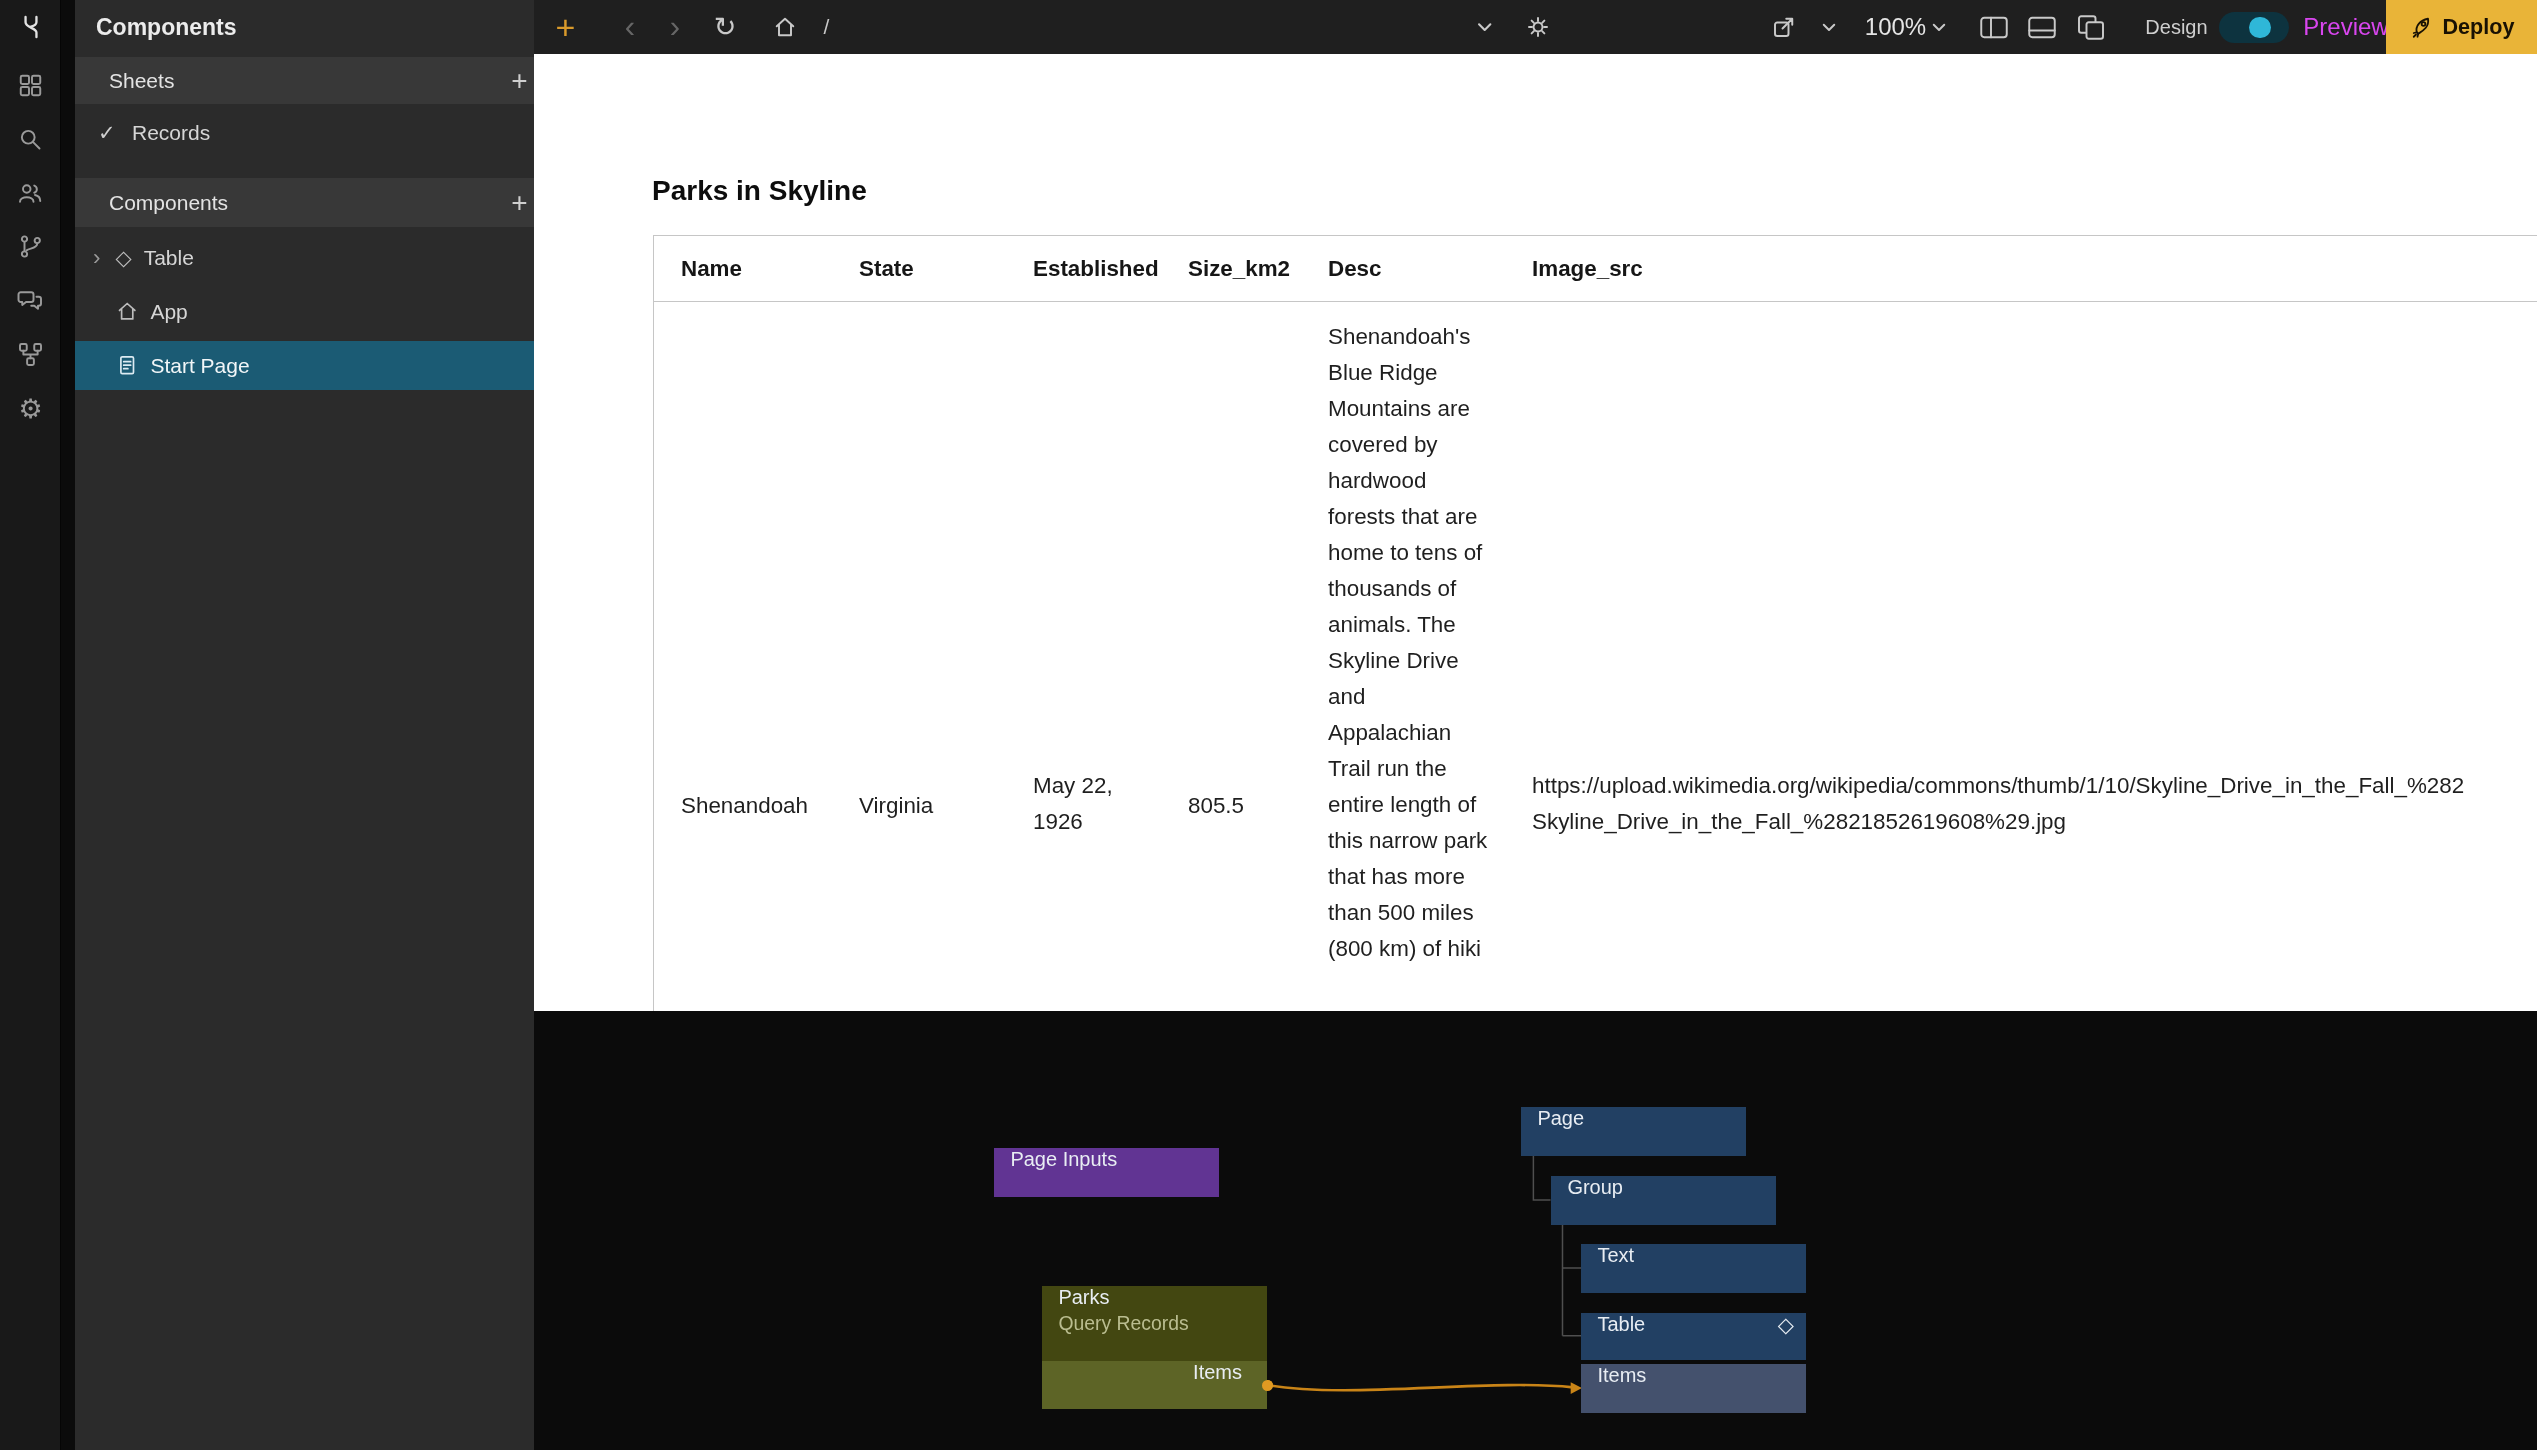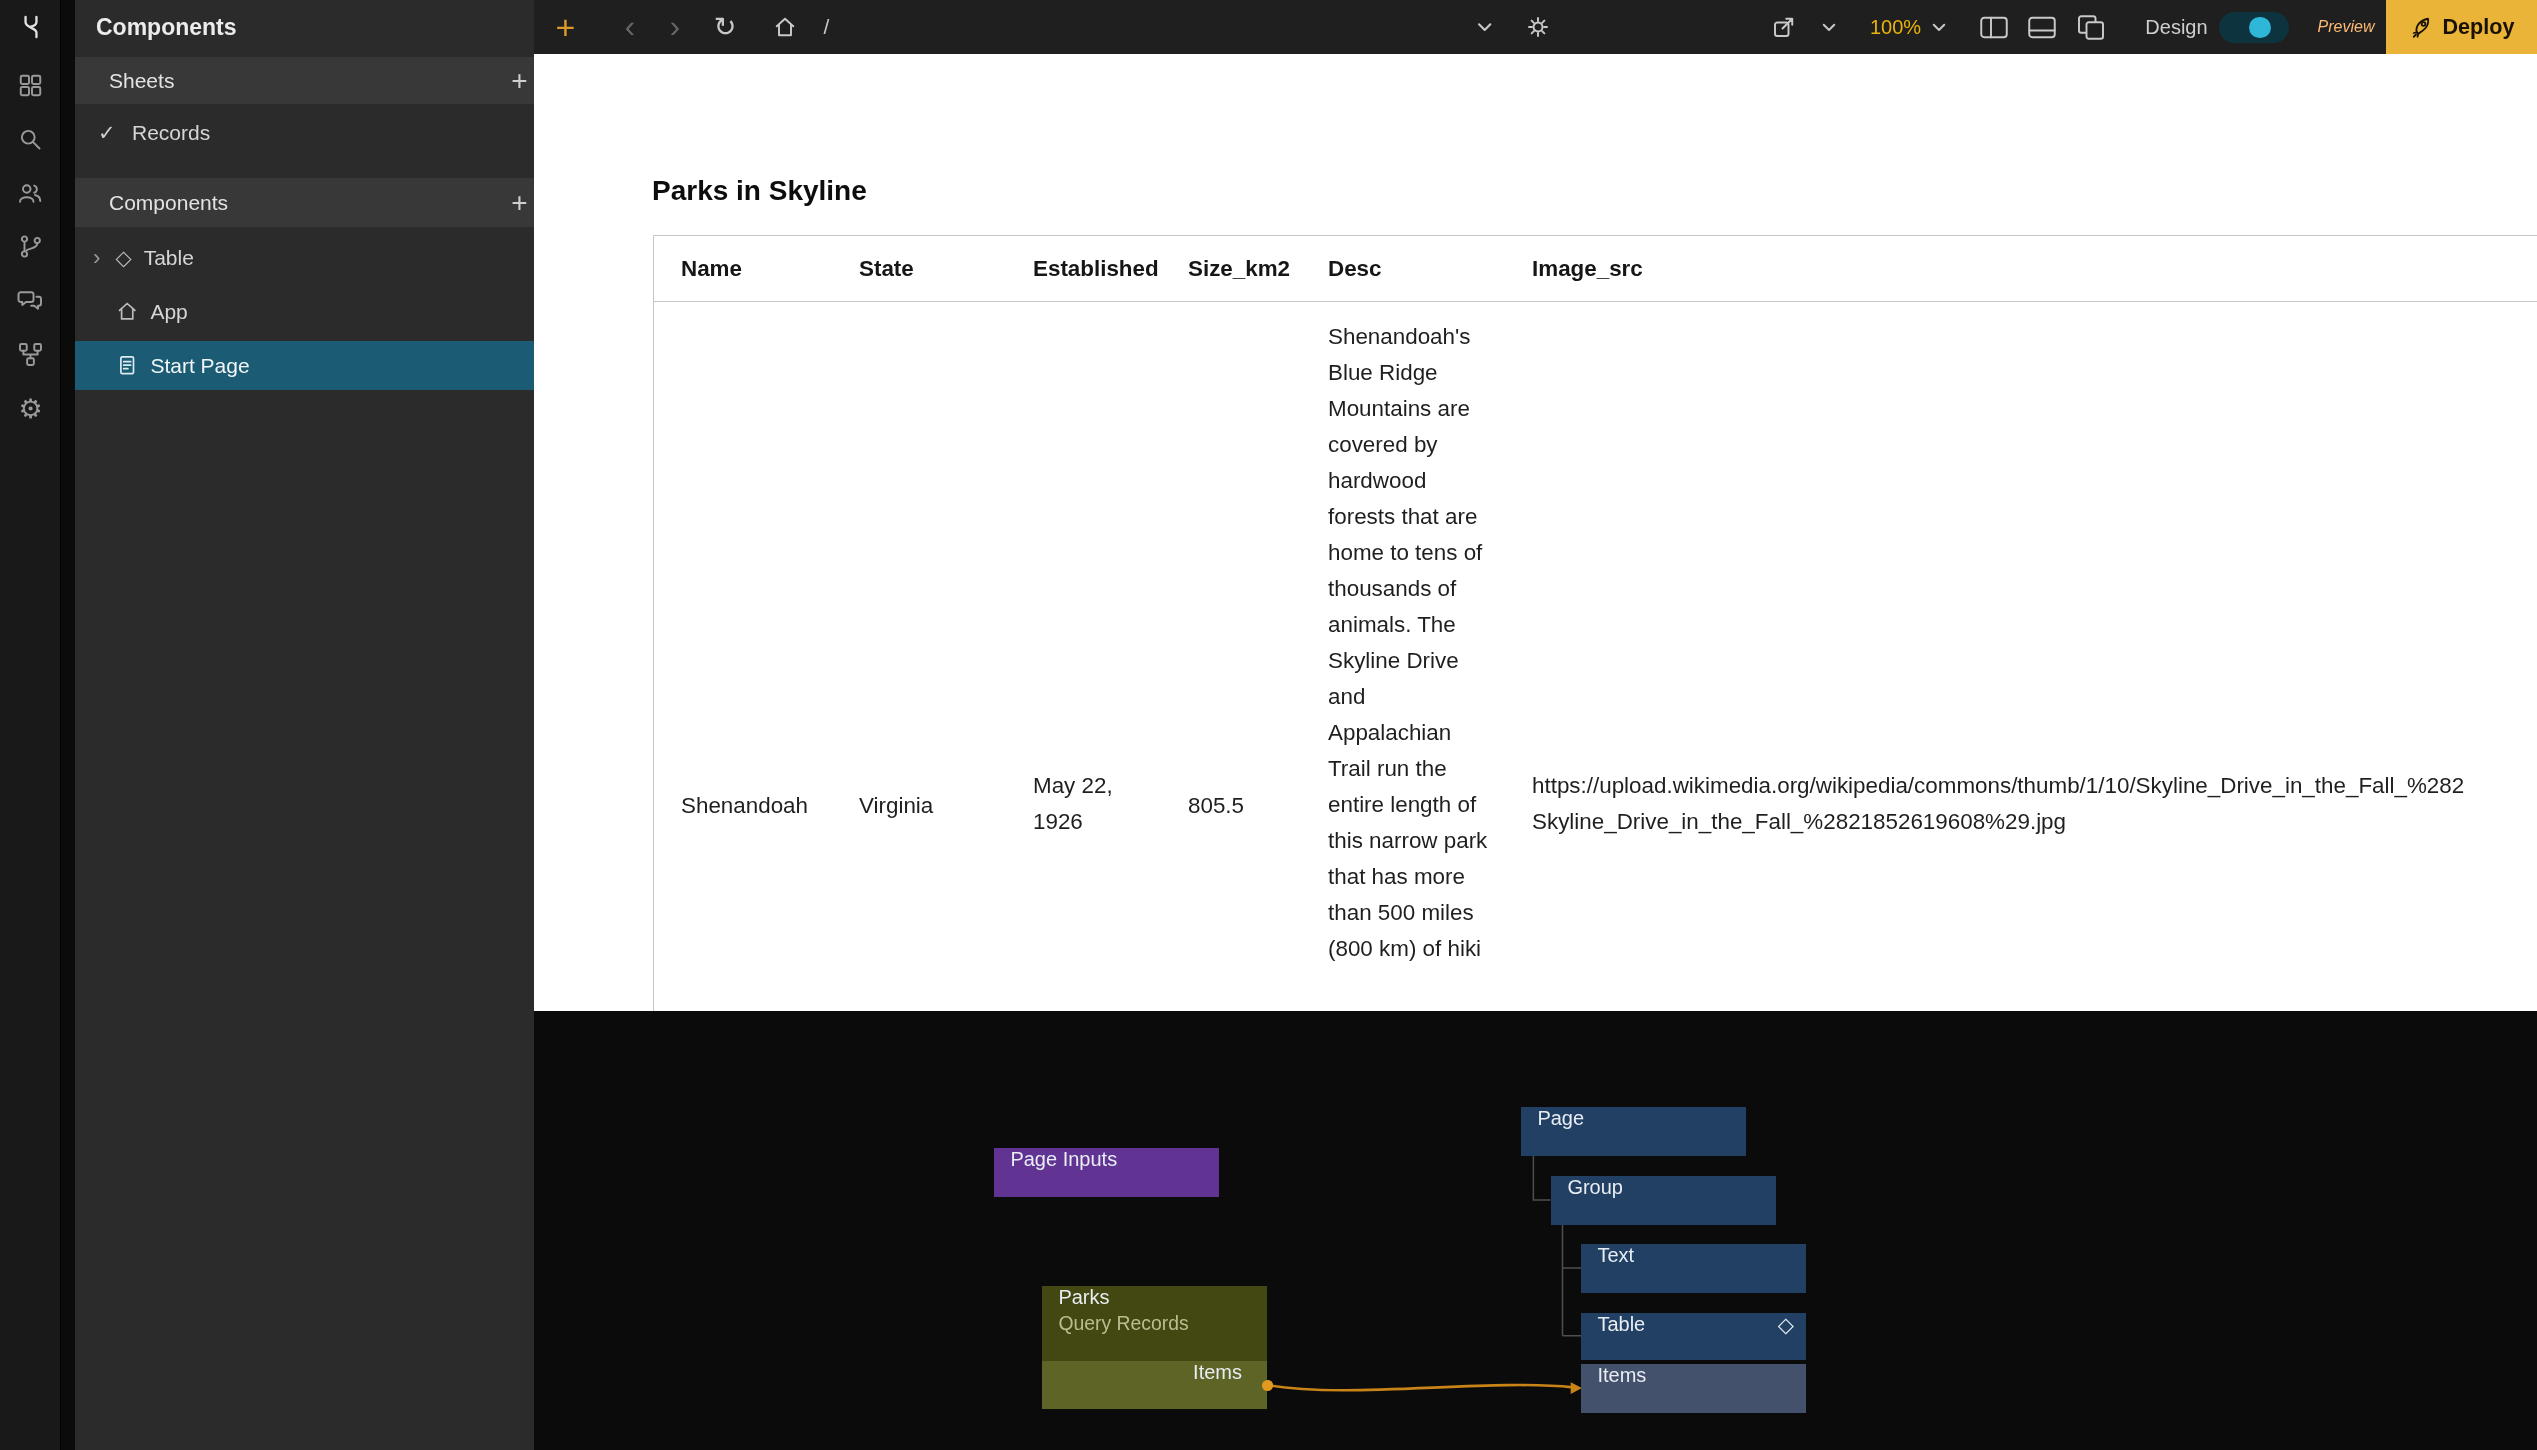--- a/index.html
+++ b/index.html
@@ -28,23 +28,23 @@
   .dia { color:#bdbdbd; font-size:21px; }
 
   
   .toolbar { position:absolute; left:534px; top:0; width:2004px; height:54px; background:#1f1f1f; }
   .tbtn { position:absolute; top:0; height:54px; display:flex; align-items:center; justify-content:center; cursor:pointer; }
   .toolbar svg { stroke:#c9c9c9; fill:none; stroke-width:2.6; stroke-linecap:round; stroke-linejoin:round; }
   .t-plus { font-size:34px; font-weight:300; color:#d99a2b; }
   .t-arrow { font-size:31px; color:#666; }
   .t-refresh { font-size:27px; color:#c9c9c9; }
   .t-slash { font-size:21px; color:#c9c9c9; }
-  .t-zoom { font-size:20px; color:#eab308; }
+  .t-zoom { font-size:24px; color:#e5e5e5; }
   .t-design { font-size:20px; color:#cfcfcf; }
-  .t-preview { font-size:16px; color:#fdba74;font-style:italic; }
+  .t-preview { font-size:24px; color:#d946ef; }
   .toggle { position:absolute; top:12px; width:70px; height:31px; border-radius:15.7px; background:#0d333f; cursor:pointer; }
   .toggle .knob { position:absolute; top:4.5px; left:30px; width:21.6px; height:21.6px; border-radius:50%; background:#2fb7d8; }
   .deploy { position:absolute; top:0; height:54px; background:#e9b438; display:flex; align-items:center; justify-content:center; gap:9px; cursor:pointer; }
   .deploy .dl { font-size:21.6px; font-weight:700; color:#191103; }
   .deploy svg { stroke:#191103; fill:none; stroke-width:2.4; stroke-linecap:round; stroke-linejoin:round; }
 
   
   .canvas { position:absolute; left:534px; top:54px; width:2004px; height:958px; background:#ffffff; overflow:hidden; }
   .page-title { position:absolute; left:118px; top:121px; font-size:28px; font-weight:700; color:#0d0d0d; cursor:default; }
   .ptable { position:absolute; left:119px; top:181px; width:1955px; height:777px; border-top:1.5px solid #c6c6c6; border-left:1.5px solid #c6c6c6; }

